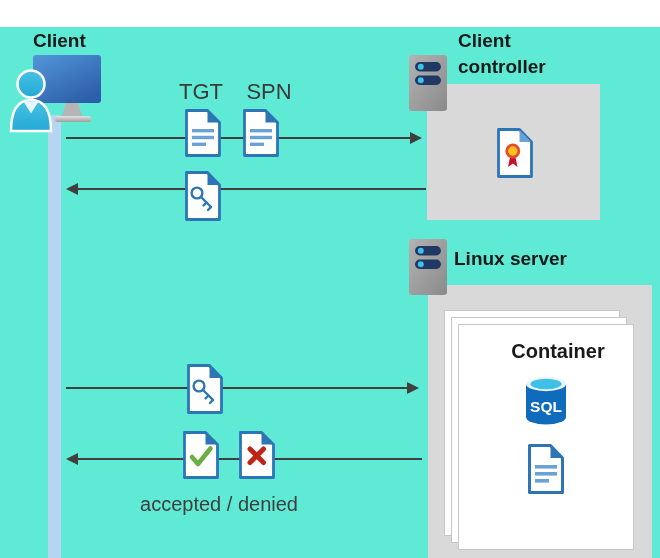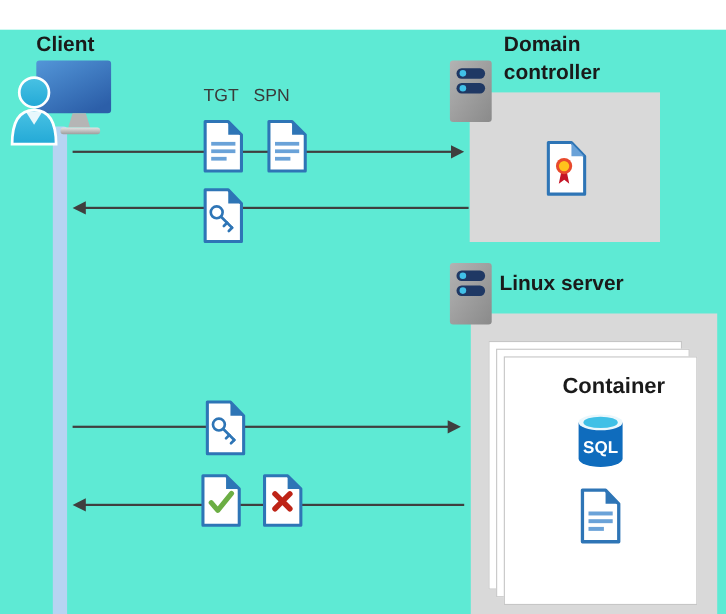--- a/index.html
+++ b/index.html
@@ -3,21 +3,21 @@
 <meta charset="utf-8">
 <style>
   html,body{margin:0;padding:0;background:#fff;}
   #canvas{
     position:relative;width:660px;height:558px;background:#5eead4;overflow:hidden;
     font-family:"Liberation Sans", sans-serif;
     margin-top:27px;
   }
   .abs{position:absolute;}
   .heading{font-weight:bold;color:#1a1a1a;font-size:19px;line-height:26px;}
-  .sublabel{color:#3a3a3a;font-size:16px;}
+  .sublabel{color:#3a3a3a;font-size:22px;}
   .caption{color:#3f3f3f;font-size:20px;}
   .graybox{background:#d9d9d9;position:absolute;}
   .card{position:absolute;width:176px;height:226px;background:#fff;border:1px solid #c6c6c6;box-sizing:border-box;}
   .timeline{position:absolute;left:48px;top:88px;width:13px;height:455px;background:#b7d4f2;border-radius:3px;}
   .arrow{position:absolute;height:2px;background:#3f3f3f;z-index:2;}
   .head{position:absolute;width:0;height:0;border-top:6px solid transparent;border-bottom:6px solid transparent;top:-5px;}
   .head-right{right:-11px;border-left:12px solid #3f3f3f;}
   .head-left{left:-11px;border-right:12px solid #3f3f3f;}
   .doc{position:absolute;z-index:3;}
   .ctr{text-align:center;}
@@ -56,21 +56,21 @@
       <path d="M15.5 48.5 L23 60.5 L30.5 48.5 Z" fill="#ffffff" opacity="0.88"></path>
     </g>
   </svg>
 
   <div class="timeline"></div>
 
   <div class="abs arrow" style="left:66px;top:110px;width:345px;">
     <span class="head head-right"></span>
   </div>
   <div class="abs sublabel ctr" style="left:178px;top:52px;width:46px;">TGT</div>
-  <div class="abs sublabel ctr" style="left:224px;top:52px;width:46px;">SPN</div>
+  <div class="abs sublabel ctr" style="left:246px;top:52px;width:46px;">SPN</div>
 
   <svg class="doc" style="left:184px;top:81px;" width="38" height="50" viewBox="0 0 38 50">
     <path d="M2.5 2.5 H23.5 L35.5 14.5 V47.5 H2.5 Z" fill="#fff" stroke="#2e75b6" stroke-width="2.8" stroke-linejoin="round"></path>
     <path d="M23.5 3 L35 14.5 H23.5 Z" fill="#2e75b6"></path>
     <rect x="8" y="21" width="22" height="3.4" fill="#6aa2d8"></rect>
     <rect x="8" y="27.8" width="22" height="3.4" fill="#6aa2d8"></rect>
     <rect x="8" y="34.6" width="14" height="3.4" fill="#6aa2d8"></rect>
   </svg>
 
   <svg class="doc" style="left:242px;top:81px;" width="38" height="50" viewBox="0 0 38 50">
@@ -90,21 +90,21 @@
     <path d="M23.5 3 L35 15 H23.5 Z" fill="#2e75b6"></path>
     <g stroke="#2e75b6" fill="none" stroke-width="2.4" stroke-linecap="round">
       <circle cx="13" cy="23" r="5.4"></circle>
       <path d="M17 27 L27 37"></path>
       <path d="M22.5 32.5 L19.5 35.5"></path>
       <path d="M27 37 L24 40"></path>
     </g>
   </svg>
 
   <div class="graybox" style="left:427px;top:57px;width:173px;height:136px;"></div>
-  <div class="abs heading" style="left:458px;top:1px;width:140px;">Domain controller</div>
+  <div class="abs heading" style="left:458px;top:1px;width:140px;">Client controller</div>
 
   <svg class="abs z3" style="left:408px;top:27px;" width="40" height="58" viewBox="0 0 40 58">
     <defs>
       <linearGradient id="srvgrad1" x1="0" y1="0" x2="1" y2="1">
         <stop offset="0" stop-color="#b3b3b3"></stop>
           <stop offset="1" stop-color="#8a8a8a"></stop>
       </linearGradient>
     </defs>
     <rect x="1" y="1" width="38" height="56" rx="3" fill="url(#srvgrad1)"></rect>
     <rect x="7" y="8" width="26" height="9.5" rx="4.7" fill="#1f3864"></rect>
@@ -189,14 +189,15 @@
 
   <svg class="doc" style="left:238px;top:403px;" width="38" height="50" viewBox="0 0 38 50">
     <path d="M2.5 2.5 H23.5 L35.5 14.5 V47.5 H2.5 Z" fill="#fff" stroke="#2e75b6" stroke-width="2.8" stroke-linejoin="round"></path>
     <path d="M23.5 3 L35 14.5 H23.5 Z" fill="#2e75b6"></path>
     <g stroke="#be2417" stroke-width="5" stroke-linecap="round">
       <path d="M12 19 L25.5 32.5"></path>
       <path d="M25.5 19 L12 32.5"></path>
     </g>
   </svg>
 
+  <div class="abs caption ctr" style="left:119px;top:466px;width:200px;">accepted / denied</div>
 
 </div>
 
 </body></html>

